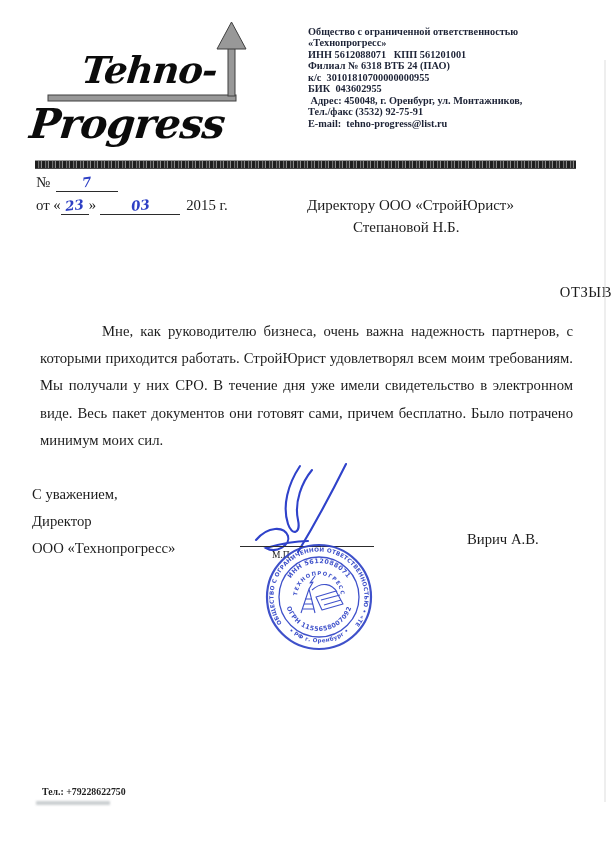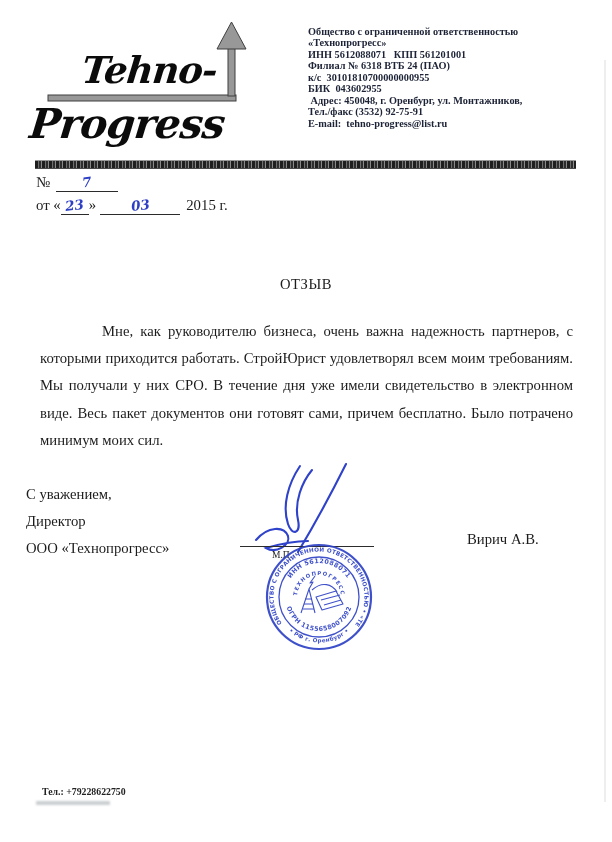--- a/index.html
+++ b/index.html
@@ -34,27 +34,27 @@
   .u-day{width:28px;}
   .u-month{width:80px;margin-left:4px;margin-right:6px;}
   .hand{font-family:"DejaVu Serif",serif;font-style:italic;font-weight:bold;color:#2d3fc4;
         font-size:13.5px;display:inline-block;transform:rotate(-7deg);}
 
   
   .addr{position:absolute;left:307px;top:195px;font-size:15px;line-height:21.5px;}
   .addr-l2{padding-left:46px;}
 
   
-  .title{position:absolute;left:0;top:276px;width:612px;text-align:center;
+  .title{position:absolute;left:0;top:284px;width:612px;text-align:right;
          font-size:14.6px;letter-spacing:0.6px;}
   .body-text{position:absolute;left:40px;top:318px;width:533px;font-size:14.7px;
              line-height:27.2px;text-align:justify;text-indent:62px;margin:0;}
 
   
-  .close{position:absolute;left:26px;top:481px;font-size:14.7px;line-height:27.2px;}
+  .close{position:absolute;left:32px;top:481px;font-size:14.7px;line-height:27.2px;}
   .name{position:absolute;left:467px;top:531px;font-size:14.7px;text-align:center;}
   .sig-line{position:absolute;left:240px;top:546px;width:134px;height:0;
             border-top:1.4px solid #2c2c2c;}
   .mp{position:absolute;left:272px;top:550px;font-size:9.5px;color:#222;}
   .signature{position:absolute;left:238px;top:460px;width:140px;height:105px;}
 
   
   .stamp{position:absolute;left:260px;top:538px;width:118px;height:118px;opacity:0.92;}
   .stamp text{font-family:"DejaVu Sans",sans-serif;font-weight:bold;fill:#2f43c6;}
   .st-outer{font-size:5.7px;letter-spacing:0.2px;}
@@ -99,20 +99,24 @@
 
   <div class="ref">
     <div class="ref-row">
       <span>№</span><span class="uline u-num"><span class="hand">7</span></span>
     </div>
     <div class="ref-row">
       <span>от «</span><span class="uline u-day"><span class="hand">23</span></span><span>»</span><span class="uline u-month"><span class="hand">03</span></span><span>2015 г.</span>
     </div>
   </div>
 
+  <div class="addr">
+    <div>Директору ООО «СтройЮрист»</div>
+    <div class="addr-l2">Степановой Н.Б.</div>
+  </div>
 
   <div class="title">ОТЗЫВ</div>
 
   <p class="body-text">Мне, как руководителю бизнеса, очень важна надежность партнеров, с которыми приходится работать. СтройЮрист удовлетворял всем моим требованиям. Мы получали у них СРО. В течение дня уже имели свидетельство в электронном виде. Весь пакет документов они готовят сами, причем бесплатно. Было потрачено минимум моих сил.</p>
 
   <div class="close">
     <div>С уважением,</div>
     <div>Директор</div>
     <div>ООО «Технопрогресс»</div>
   </div>

